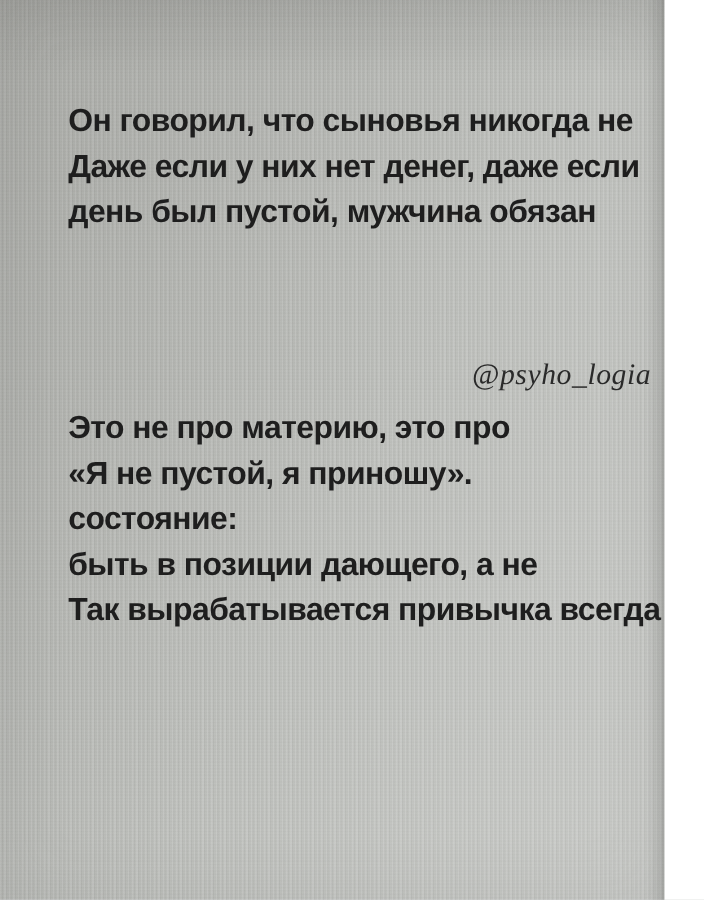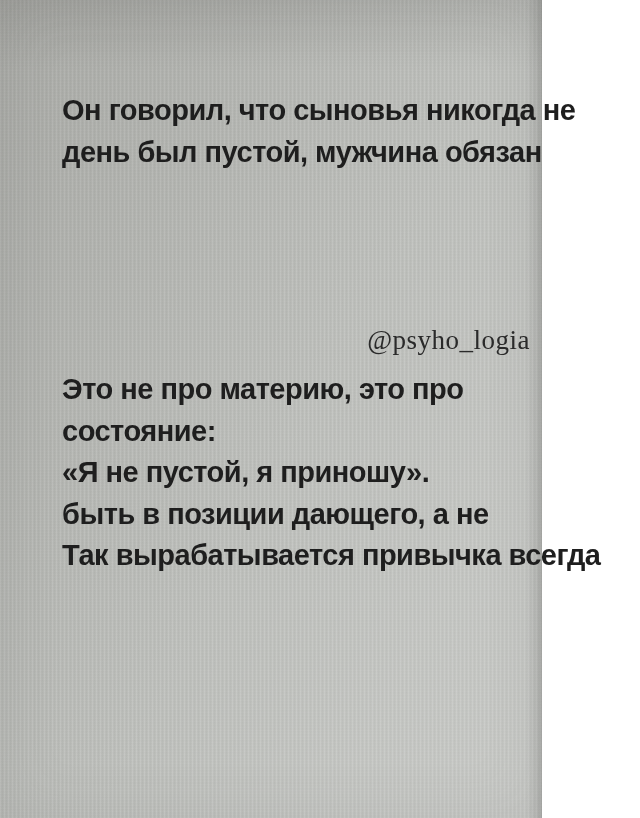--- a/index.html
+++ b/index.html
@@ -9,21 +9,21 @@
   body {
     width: 640px;
     height: 818px;
     overflow: hidden;
     font-family: "Liberation Sans", sans-serif;
   }
 
   
   .photo {
     position: relative;
-    width: 542px;
+    width: 604px;
     height: 818px;
     background-color: #b9bbb7;
     
     background-image:
       
       linear-gradient(270deg, rgba(60,60,58,0.22) 0px, rgba(60,60,58,0.10) 5px, rgba(60,60,58,0.0) 16px),
       
       linear-gradient(180deg, rgba(82,80,76,0.10) 0px, rgba(82,80,76,0.0) 70px),
       
       linear-gradient(118deg,
@@ -75,37 +75,39 @@
     top: 323px;
     left: 0;
     right: 0;
     text-align: right;
     font-family: "Liberation Serif", "DejaVu Serif", serif;
     font-weight: 400;
     font-size: 27px;
     line-height: 34px;
     color: #2a2a2a;
     letter-spacing: 0.5px;
+    font-style: italic;
   }
 </style>
 </head>
 <body>
 
 <div class="photo">
   <div class="quote-column">
 
     <div class="body-text para-1">
       <div class="text-line">Он говорил, что сыновья никогда не</div>
+      <div class="text-line">Даже если у них нет денег, даже если</div>
       <div class="text-line">день был пустой, мужчина обязан</div>
     </div>
 
     <div class="watermark">@psyho_logia</div>
 
     <div class="body-text para-2">
       <div class="text-line">Это не про материю, это про</div>
+      <div class="text-line">«Я не пустой, я приношу».</div>
       <div class="text-line">состояние:</div>
-      <div class="text-line">«Я не пустой, я приношу».</div>
       <div class="text-line">быть в позиции дающего, а не</div>
       <div class="text-line">Так вырабатывается привычка всегда</div>
     </div>
 
   </div>
 </div>
 
 </body></html>

